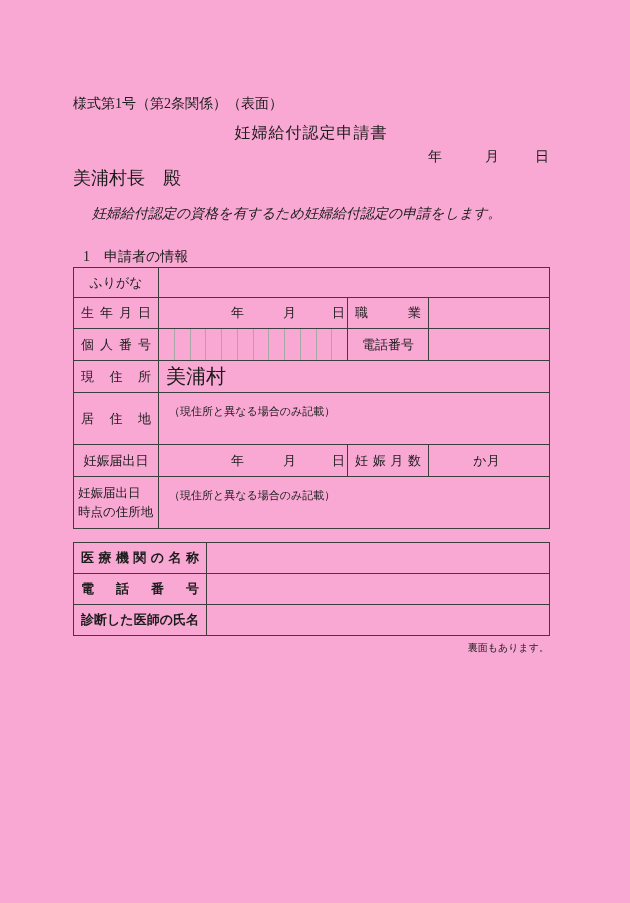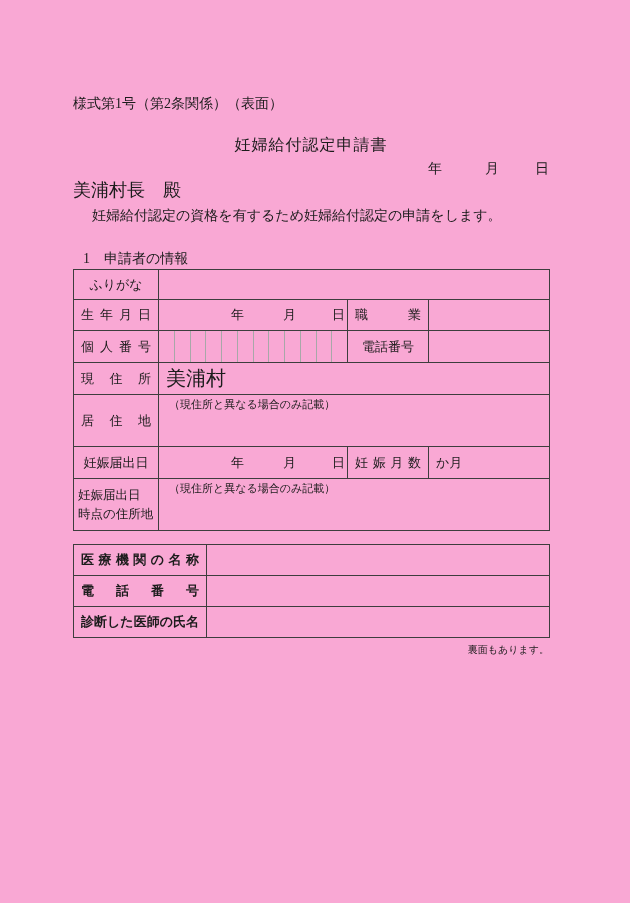--- a/index.html
+++ b/index.html
@@ -6,28 +6,28 @@
   html,body { background:#ffffff; }
   body {
     width:630px; height:903px;
     font-family:"Liberation Serif","DejaVu Serif",serif;
     color:#1c1c1c;
   }
   .page { position:relative; width:630px; height:903px; background:#f9a8d4; overflow:hidden; }
   .content { width:476px; margin-left:73px; padding-top:96px; }
 
   .form-id { font-size:14px; line-height:16px; }
-  .title { margin-top:24px; text-align:center; font-size:16px; line-height:18px; letter-spacing:1px; }
+  .title { margin-top:12px; text-align:center; font-size:16px; line-height:18px; letter-spacing:1px; }
 
   .date-line { margin-top:7px; display:flex; justify-content:flex-end; font-size:14px; line-height:16px; }
   .date-line .gap-m { margin-left:43px; }
   .date-line .gap-d { margin-left:36px; }
 
   .addressee { margin-top:5px; font-size:18px; line-height:16px; }
-  .intro { margin-top:10px; font-size:14px; line-height:16px; text-indent:19px; }
+  .intro { margin-top:20px; font-size:14px; line-height:16px; text-indent:19px;font-style:italic; }
 
   .sec-heading { font-size:14px; line-height:16px; padding-left:10px; }
   .sec1 { margin-top:27px; }
   .sec2 { margin-top:36px; }
 
   table { border-collapse:collapse; table-layout:fixed; width:476px; }
   .t1 { margin-top:2px; }
   .t2 { margin-top:13px;font-weight:bold; }
   td {
     border:1px solid #3d3d3d;
@@ -50,23 +50,23 @@
   .date-flex { display:flex; justify-content:flex-end; align-items:center; padding-right:2px; }
   .date-flex .gap-m { margin-left:39px; }
   .date-flex .gap-d { margin-left:36px; }
 
   .pn-cell { padding:0; }
   .pn-boxes { display:flex; width:100%; height:31px; }
   .digit-box { flex:1 1 0; border-left:1px solid #a8a8a8; }
   .digit-box:first-child { border-left:none; }
 
   .value-cell { font-size:20px; }
-  .note-cell { vertical-align:top; padding-top:3px;margin-top:32px; }
+  .note-cell { vertical-align:top; padding-top:12px;margin-top:32px; }
   .note { font-size:11px; line-height:13px; padding-left:3px; }
-  .unit-cell { text-align:left; padding-right:12px; }
+  .unit-cell { text-align:center; padding-right:12px; }
   .two-line-lbl { font-size:12.5px; line-height:19px; padding:0 4px; text-align:left; }
 
   .backside { margin-top:4px; text-align:right; font-size:10px; line-height:16px; }
 </style>
 </head>
 <body>
 
 <div class="page">
   <div class="content">
 

